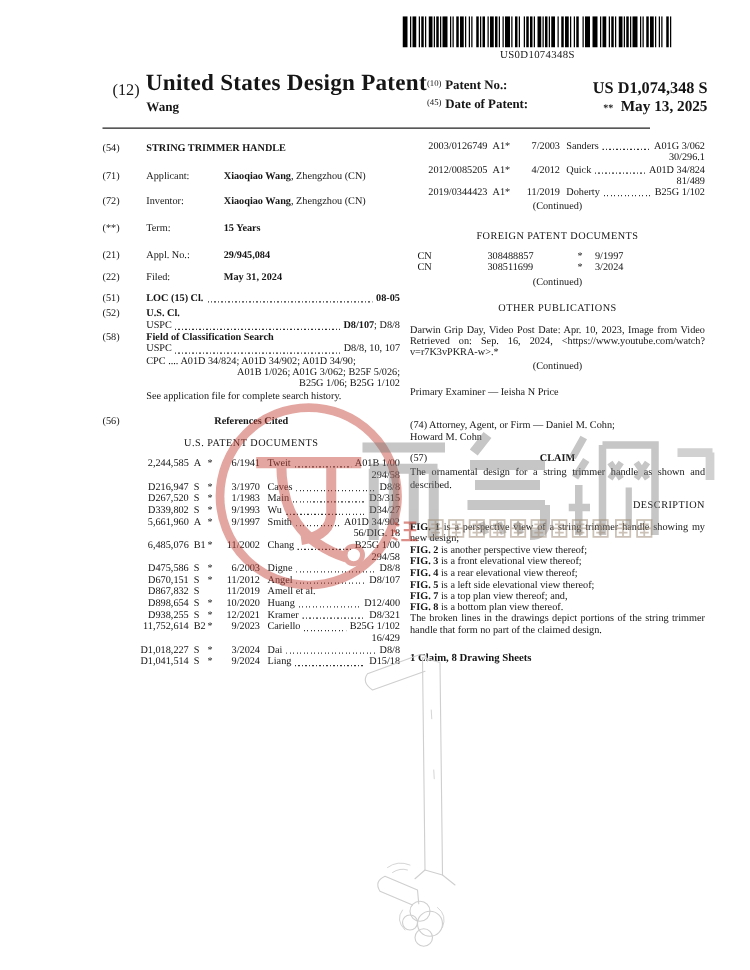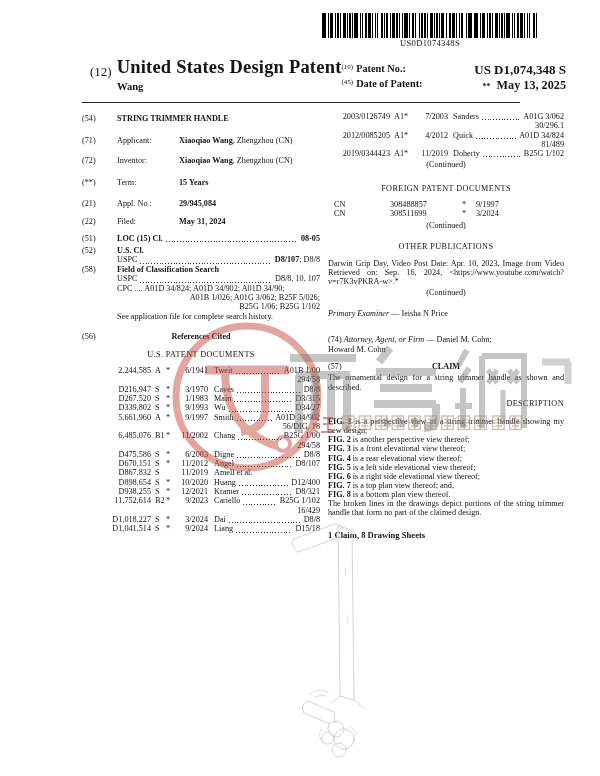--- a/index.html
+++ b/index.html
@@ -1,20 +1,20 @@
 <!DOCTYPE html>
 <html><head>
 <meta charset="utf-8">
 <style>
   *{margin:0;padding:0;box-sizing:border-box}
   html,body{background:#fff}
   .page{position:relative;width:556px;height:776px;background:#fff;margin:0 auto;
         font-family:"Liberation Serif",serif;color:#151515;overflow:hidden;font-size:8.2px;line-height:1.15}
   .bold{font-weight:bold}
-  .ital{font-style:italic}
+  .ital{}
 
   
   .barcode-block{position:absolute;left:300px;top:13px;width:216px;text-align:center}
   .barcode-block svg{display:block}
   .barcode-text{font-size:8.6px;margin-top:1px;letter-spacing:.3px}
 
   
   .header{position:absolute;left:66px;top:57px;width:478px;display:flex;justify-content:space-between}
   .h-left{padding-left:2px}
   .h-title-row{display:flex;align-items:flex-start}
@@ -421,21 +421,20 @@
         <div class="fig-line"><span class="bold">FIG. 1</span><span> is a perspective view of a string trimmer handle showing my new design;</span></div>
 
         <div class="fig-line"><span class="bold">FIG. 2</span><span> is another perspective view thereof;</span></div>
 
         <div class="fig-line"><span class="bold">FIG. 3</span><span> is a front elevational view thereof;</span></div>
 
         <div class="fig-line"><span class="bold">FIG. 4</span><span> is a rear elevational view thereof;</span></div>
 
         <div class="fig-line"><span class="bold">FIG. 5</span><span> is a left side elevational view thereof;</span></div>
 
-        <div class="fig-line"><span class="bold">FIG. 6</span><span> is a right side elevational view thereof;</span></div>
 
         <div class="fig-line"><span class="bold">FIG. 7</span><span> is a top plan view thereof; and,</span></div>
 
         <div class="fig-line"><span class="bold">FIG. 8</span><span> is a bottom plan view thereof.</span></div>
       </div>
     <div class="broken">The broken lines in the drawings depict portions of the string trimmer handle that form no part of the claimed design.</div>
     <div class="sheets">1 Claim, 8 Drawing Sheets</div>
   </div>
 
   <svg class="figure-svg" width="130" height="256" viewBox="0 0 130 256">

